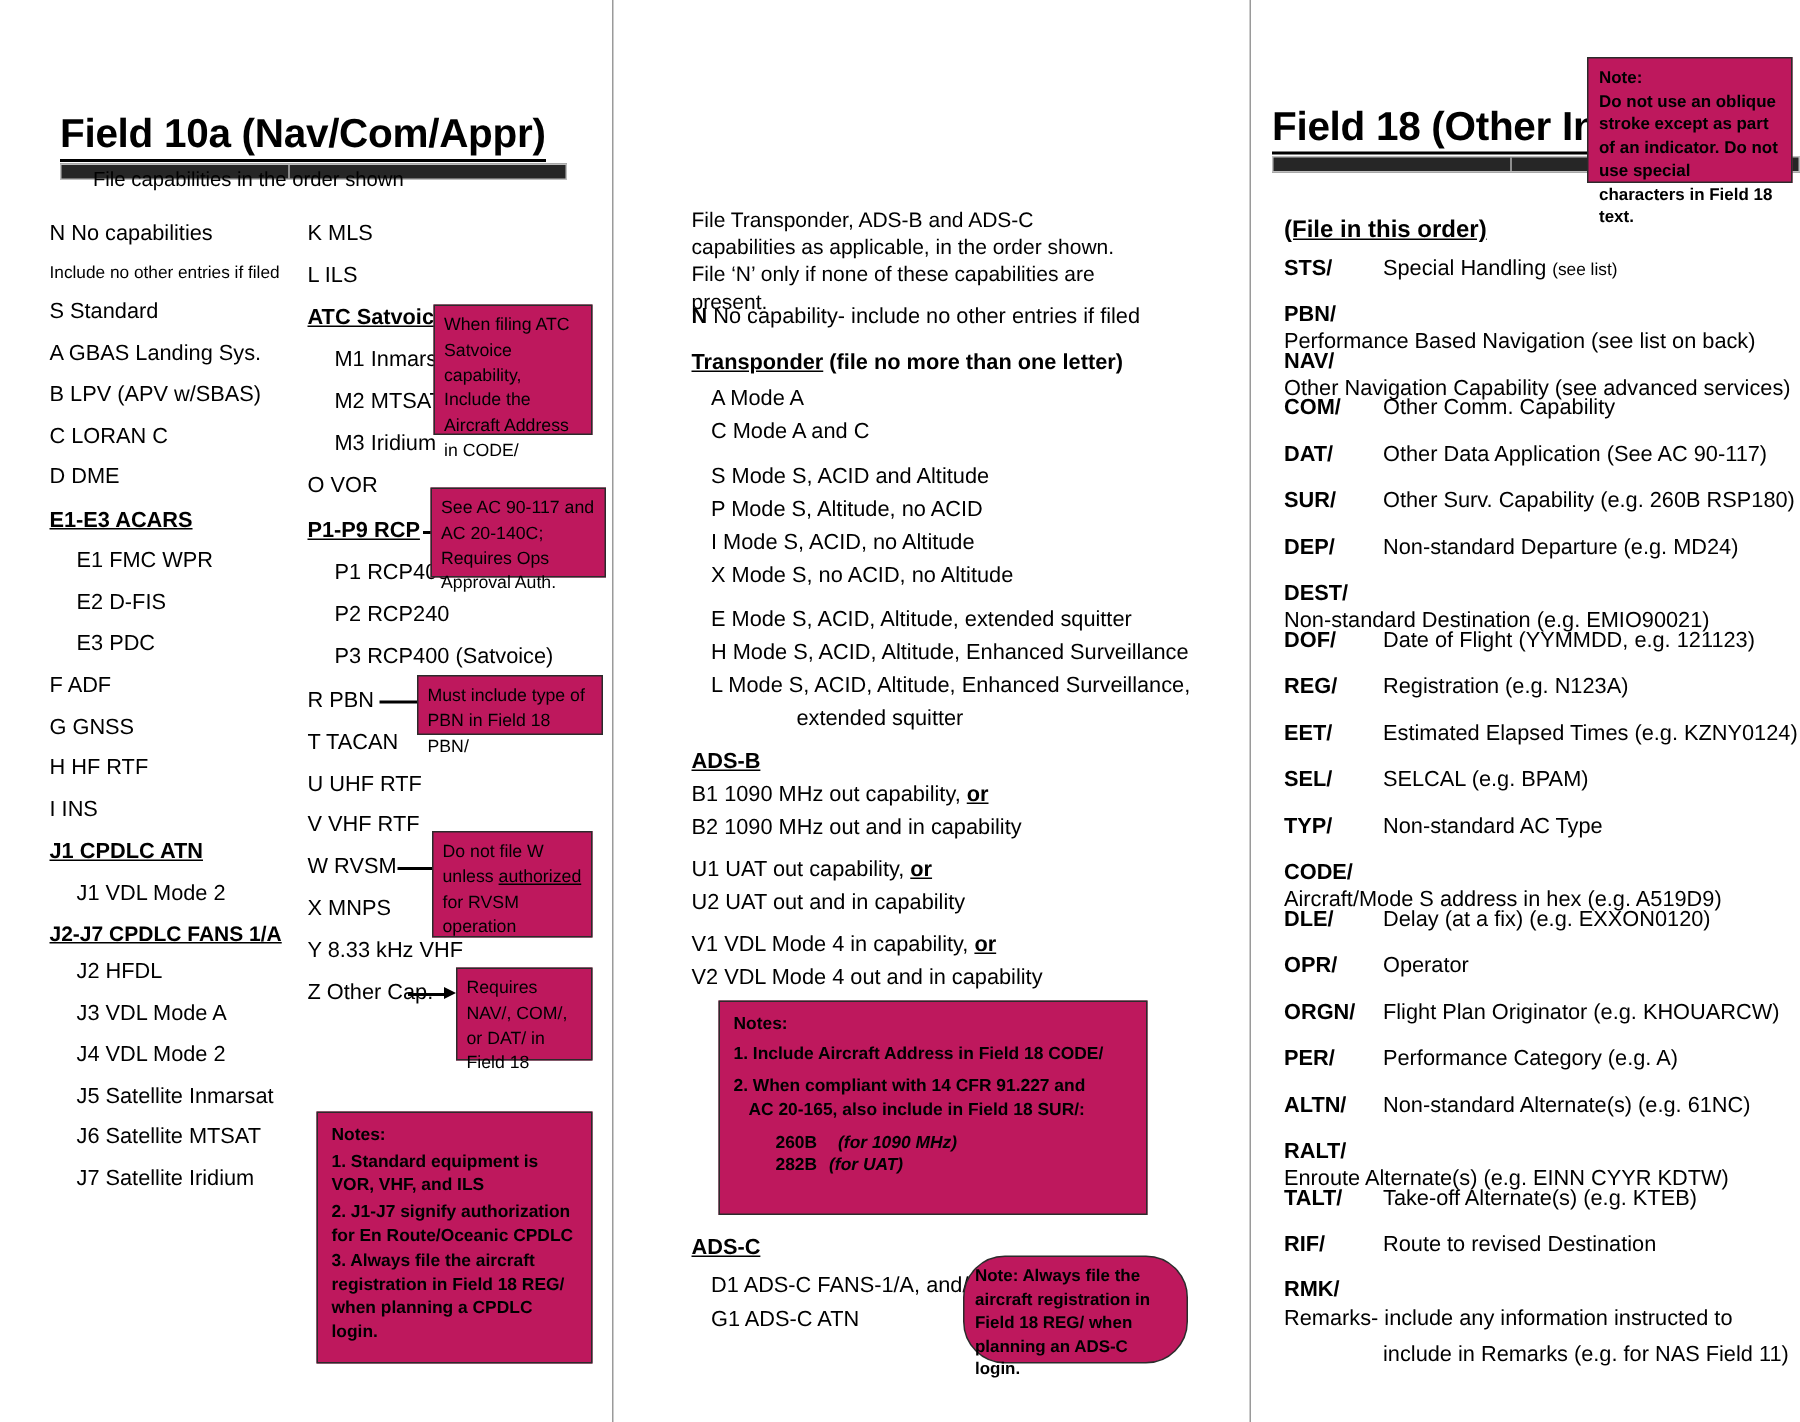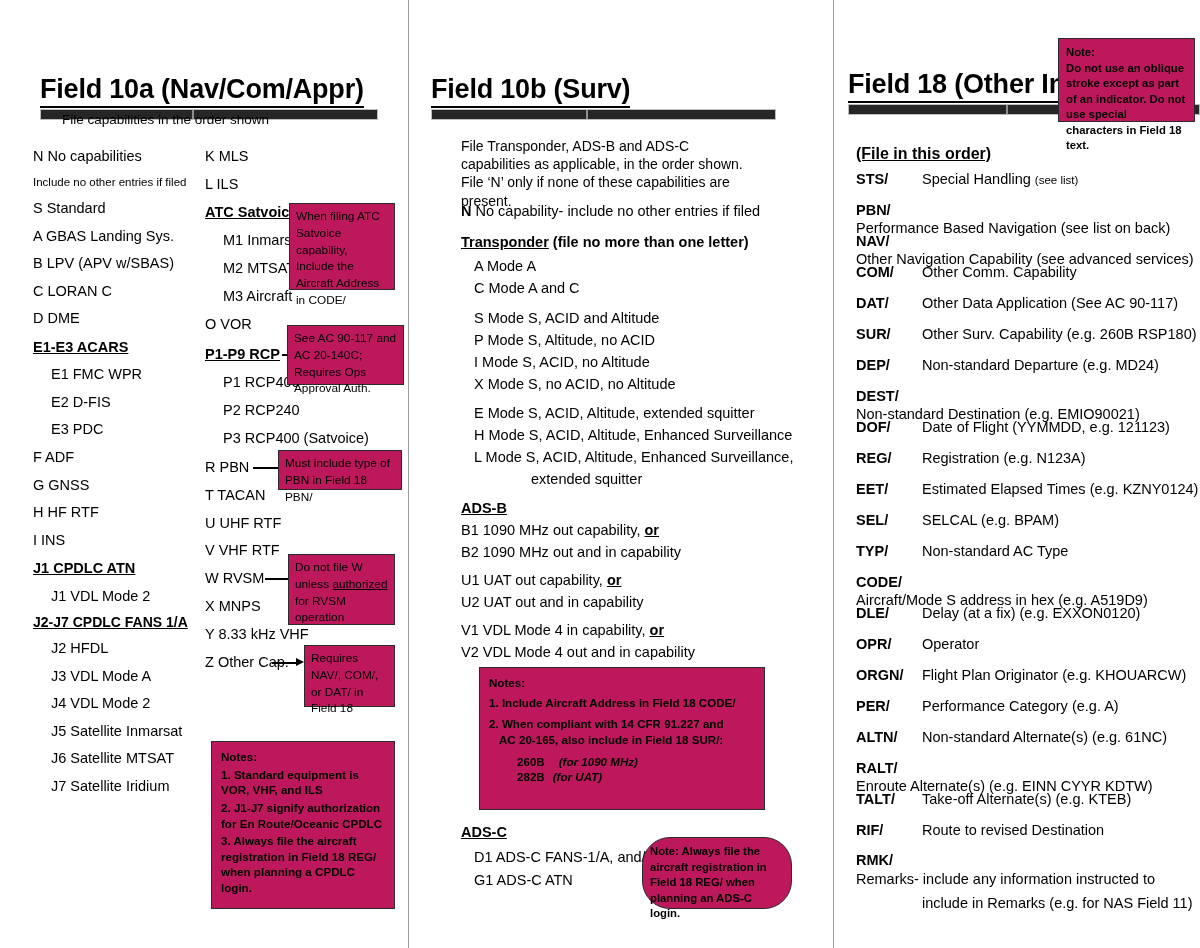--- a/index.html
+++ b/index.html
@@ -104,21 +104,21 @@
     <div class="abs t" style="left:51px;top:695px;">J4 VDL Mode 2</div>
     <div class="abs t" style="left:51px;top:723px;">J5 Satellite Inmarsat</div>
     <div class="abs t" style="left:51px;top:750px;">J6 Satellite MTSAT</div>
     <div class="abs t" style="left:51px;top:778px;">J7 Satellite Iridium</div>
 
     <div class="abs t" style="left:205px;top:148px;">K MLS</div>
     <div class="abs t" style="left:205px;top:176px;">L ILS</div>
     <div class="abs t ul-b" style="left:205px;top:204px;">ATC Satvoice</div>
     <div class="abs t" style="left:223px;top:232px;">M1 Inmarsat</div>
     <div class="abs t" style="left:223px;top:260px;">M2 MTSAT</div>
-    <div class="abs t" style="left:223px;top:288px;">M3 Aircraft</div>
+    <div class="abs t" style="left:223px;top:288px;">M3 Iridium</div>
     <div class="abs t" style="left:205px;top:316px;">O VOR</div>
     <div class="abs t ul-b" style="left:205px;top:346px;">P1-P9 RCP</div>
     <div class="abs t" style="left:223px;top:374px;">P1 RCP400</div>
     <div class="abs t" style="left:223px;top:402px;">P2 RCP240</div>
     <div class="abs t" style="left:223px;top:430px;">P3 RCP400 (Satvoice)</div>
     <div class="abs t" style="left:205px;top:459px;">R PBN</div>
     <div class="abs t" style="left:205px;top:487px;">T TACAN</div>
     <div class="abs t" style="left:205px;top:515px;">U UHF RTF</div>
     <div class="abs t" style="left:205px;top:542px;">V VHF RTF</div>
     <div class="abs t" style="left:205px;top:570px;">W RVSM</div>
@@ -157,24 +157,20 @@
     <div class="box notes" style="left:211px;top:741px;width:184px;height:168px;">
       <div>Notes:</div>
       <div style="margin-top:2px;">1. Standard equipment is VOR, VHF, and ILS</div>
       <div style="margin-top:2px;">2. J1-J7 signify authorization for En Route/Oceanic CPDLC</div>
       <div style="margin-top:2px;">3. Always file the aircraft registration in Field 18 REG/ when planning a CPDLC login.</div>
     </div>
   </div>
 
   <div class="col col2">
 
-    <div class="head-wrap" style="left:22px;top:75px;width:345px;">
-      <div class="head-title">Field 10b (Surv)</div>
-      <div class="head-bar"></div>
-    </div>
 
     <div class="abs intro" style="left:52px;top:137px;width:300px;">File Transponder, ADS-B and ADS-C capabilities as applicable, in the order shown. File ‘N’ only if none of these capabilities are present.</div>
 
     <div class="abs t" style="left:52px;top:203px;"><span class="t-b">N</span><span> No capability- include no other entries if filed</span></div>
 
     <div class="abs t" style="left:52px;top:234px;font-weight:bold;"><span class="u">Transponder</span><span> (file no more than one letter)</span></div>
 
     <div class="abs t" style="left:65px;top:258px;">A Mode A</div>
     <div class="abs t" style="left:65px;top:280px;">C Mode A and C</div>
 

